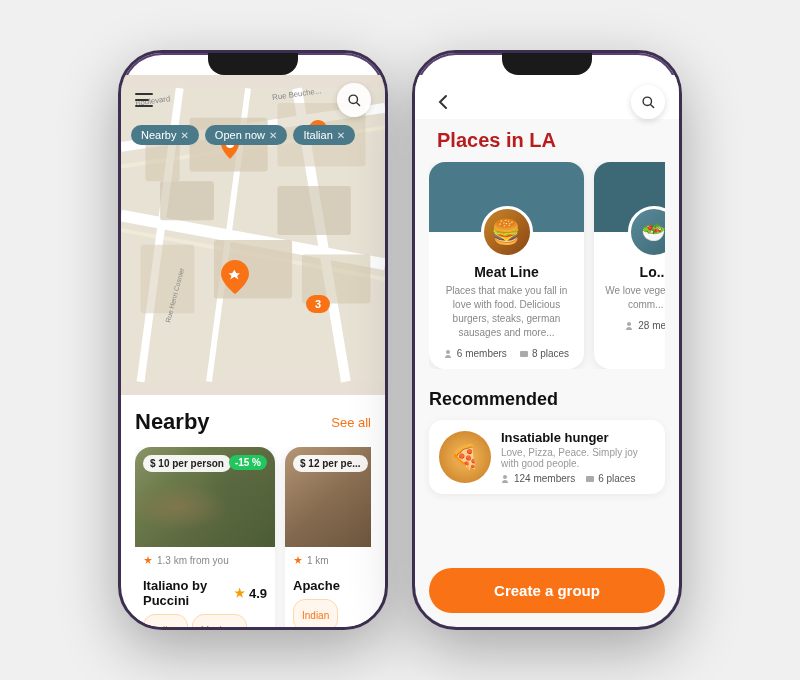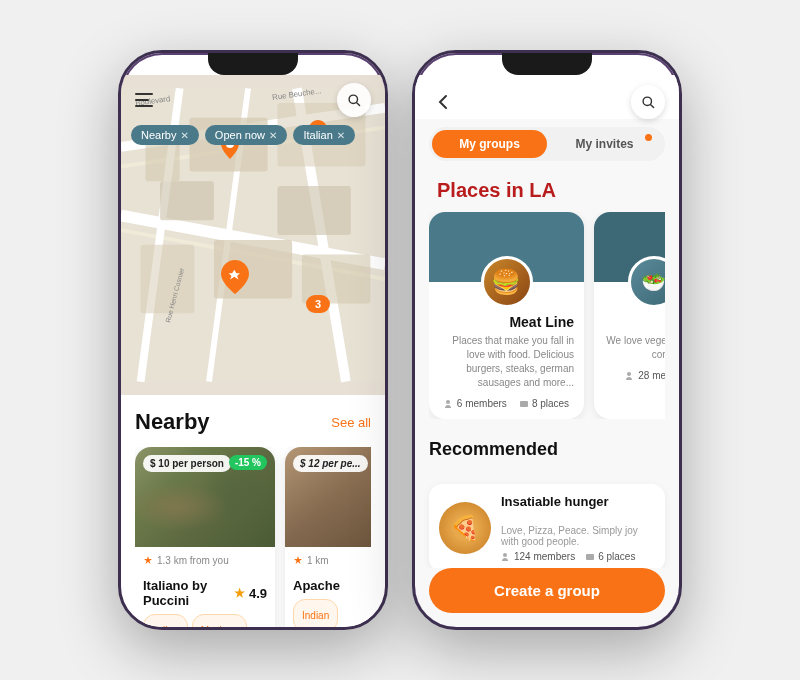--- a/index.html
+++ b/index.html
@@ -203,21 +203,20 @@
       content: '';
       position: absolute;
       inset: 0;
       background:
         radial-gradient(ellipse 60% 40% at 30% 60%, rgba(139,120,80,0.7) 0%, transparent 60%),
         radial-gradient(ellipse 40% 60% at 70% 40%, rgba(80,100,60,0.5) 0%, transparent 60%);
     }
 
     .card-img-2 {
       background: linear-gradient(135deg, #c9a882 0%, #a08060 40%, #7a6040 100%);
-      font-style: italic;
     }
     .card-img-2::before {
       content: '';
       position: absolute;
       inset: 0;
       background: linear-gradient(180deg, rgba(0,0,0,0.1) 0%, rgba(0,0,0,0.2) 100%);
     }
 
     .price-badge {
       position: absolute;
@@ -411,21 +410,21 @@
       content: '🍔';
       font-size: 24px;
       display: flex;
       align-items: center;
       justify-content: center;
       height: 100%;
     }
 
     .group-card-body {
       padding: 32px 10px 10px;
-      text-align: right;
+      text-align: center;
     }
 
     .group-name {
       font-size: 14px;
       font-weight: 700;
       color: #111;
       margin-bottom: 4px;
     }
 
     .group-desc {
@@ -447,21 +446,21 @@
       display: flex;
       align-items: center;
       gap: 3px;
     }
 
     
     .recommended-title {
       font-size: 18px;
       font-weight: 700;
       color: #111;
-      margin-bottom: 24px;
+      margin-bottom: 10px;
     }
 
     .recommended-card {
       background: #fff;
       border-radius: 14px;
       padding: 10px;
       display: flex;
       align-items: center;
       gap: 10px;
       box-shadow: 0 2px 8px rgba(0,0,0,0.06);
@@ -483,21 +482,21 @@
       justify-content: center;
       font-size: 24px;
     }
 
     .rec-info { flex: 1; }
 
     .rec-name {
       font-size: 13px;
       font-weight: 700;
       color: #111;
-      margin-bottom: 16px;
+      margin-bottom: 2px;
     }
 
     .rec-desc {
       font-size: 10px;
       color: #999;
       margin-bottom: 4px;
     }
 
     .rec-stats {
       display: flex;
@@ -684,29 +683,20 @@
             </svg>
           </div>
           <div class="search-circle">
             <svg width="14" height="14" viewBox="0 0 20 20" fill="none">
               <circle cx="9" cy="9" r="6" stroke="#333" stroke-width="2"></circle>
               <line x1="13.5" y1="13.5" x2="18" y2="18" stroke="#333" stroke-width="2" stroke-linecap="round"></line>
             </svg>
           </div>
         </div>
 
-        <div class="tab-switcher">
-          <div class="tab-btn active">
-            <span>My groups</span>
-          </div>
-          <div class="tab-btn inactive" style="position:relative;">
-            <span>My invites</span>
-            <div class="tab-badge"></div>
-          </div>
-        </div>
 
         <div class="groups-body">
 
           <div class="places-section-title">Places in LA</div>
 
           <div class="group-cards-row">
 
             <div class="group-card">
               <div class="group-card-header">
                 <div class="group-avatar group-avatar-food"></div>

